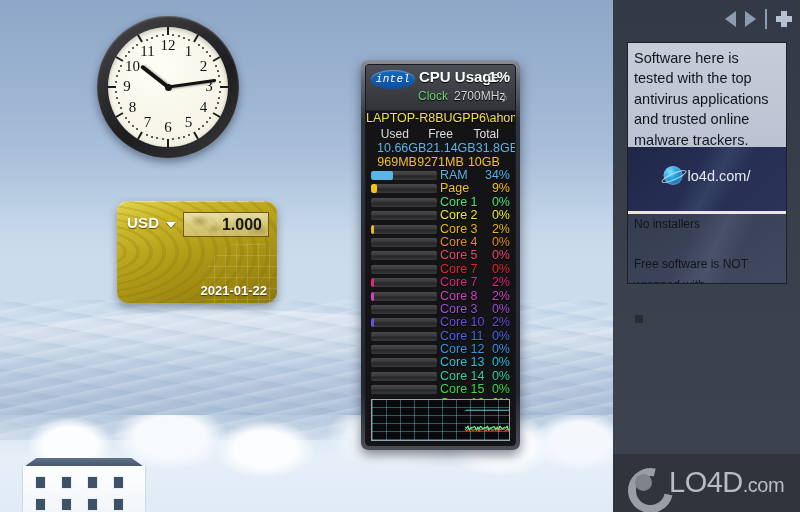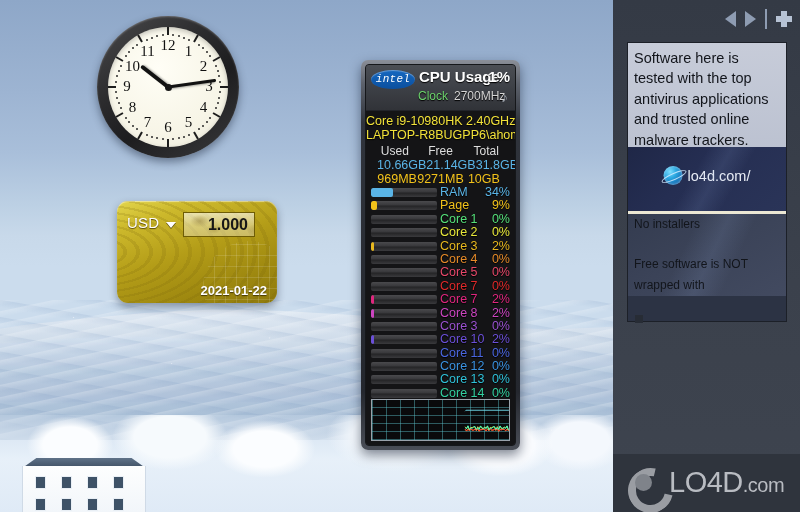--- a/index.html
+++ b/index.html
@@ -203,36 +203,36 @@
     background:
       repeating-radial-gradient(ellipse 120px 60px at -20px 50%,
         rgba(120,100,10,.18) 0 4px, transparent 4px 13px);
   }
   .cur-row {
     position: absolute;
     left: 10px; width: 142px; height: 27px;
   }
   .cur-label {
     position: absolute; left: 0; top: 2px;
-    font-size: 15px; font-weight: normal; color: #ffffff;
+    font-size: 15px; font-weight: bold; color: #ffffff;
     text-shadow: 0 1px 1px rgba(60,48,0,.85);
     letter-spacing: .2px;
   }
   .cur-caret {
     position: absolute; top: 10px;
     width: 0; height: 0;
     border-left: 5px solid transparent;
     border-right: 5px solid transparent;
     border-top: 6px solid #ffffff;
     filter: drop-shadow(0 1px 0 rgba(60,48,0,.8));
   }
   .cur-box {
     position: absolute;
     left: 56px; top: 0;
-    width: 72px; height: 25px;
+    width: 86px; height: 25px;
     border: 1px solid #6e5d06;
     background: linear-gradient(180deg, rgba(255,255,255,.62) 0%, rgba(240,235,200,.5) 55%, rgba(225,215,165,.55) 100%);
     overflow: hidden;
   }
   .cur-val {
     position: absolute; right: 6px; top: 3px;
     font-size: 16px; font-weight: bold; color: #171717;
     font-family: "Liberation Sans", sans-serif;
   }
   #cur-map {
@@ -410,21 +410,21 @@
   }
   #nav-add::before, #nav-add::after {
     content: ""; position: absolute; background: #b6c2d4;
   }
   #nav-add::before { left: 5px; top: 0; width: 6px; height: 16px; }
   #nav-add::after  { left: 0; top: 5px; width: 16px; height: 6px; }
 
   #card {
     position: absolute;
     left: 14px; top: 42px;
-    width: 160px; height: 280px;
+    width: 160px; height: 242px;
     border: 1px solid #1c2028;
     overflow: hidden;
     background: #2c3344;
   }
   #card-top {
     position: relative;
     height: 104px;
     padding: 5px 6px 0 6px;
     background: linear-gradient(180deg, #c7ccd9 0%, #bcc2d1 100%);
     color: #12151b;
@@ -667,21 +667,20 @@
       <div id="cpu-head">
         <div id="intel-logo">intel</div>
         <div id="cpu-title">CPU Usage</div>
         <div id="cpu-pct">1%</div>
         <div id="cpu-clocklbl">Clock</div>
         <div id="cpu-clockval">2700MHz</div>
         <div id="note-icon">♪</div>
       </div>
 
       <div id="cpu-body">
-        <div class="cpu-cenline" id="cpu-model">Core i9-10980HK 2.40GHz</div>
         <div class="cpu-cenline" id="cpu-host">LAPTOP-R8BUGPP6\ahom</div>
 
         <div id="mem-head">
           <span>Used</span>
           <span>Free</span>
           <span>Total</span>
         </div>
 
         <div class="mem-row mem-blue">
           <span>10.66GB</span>

